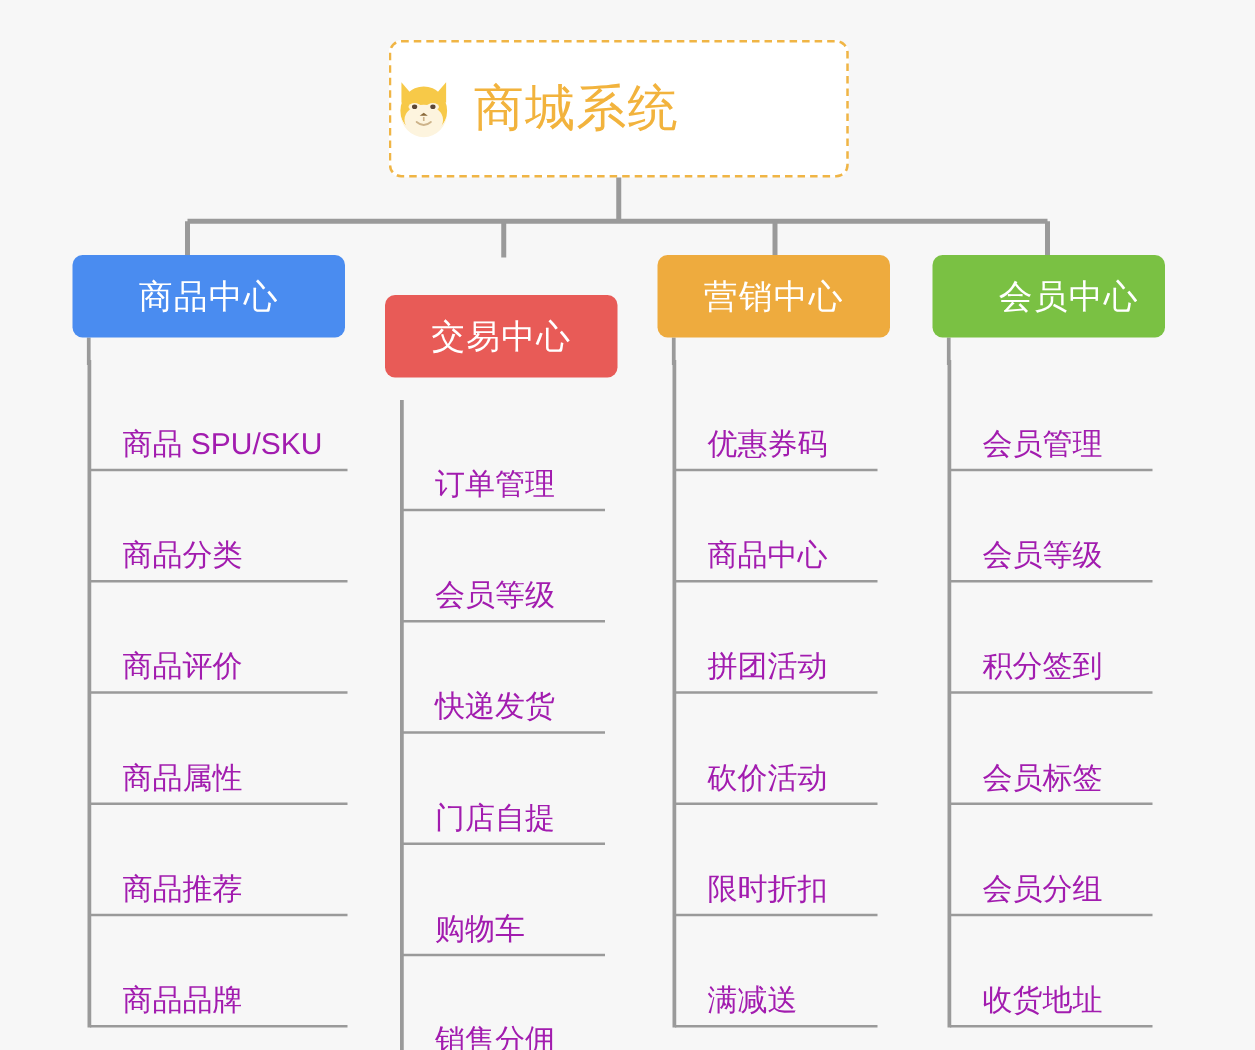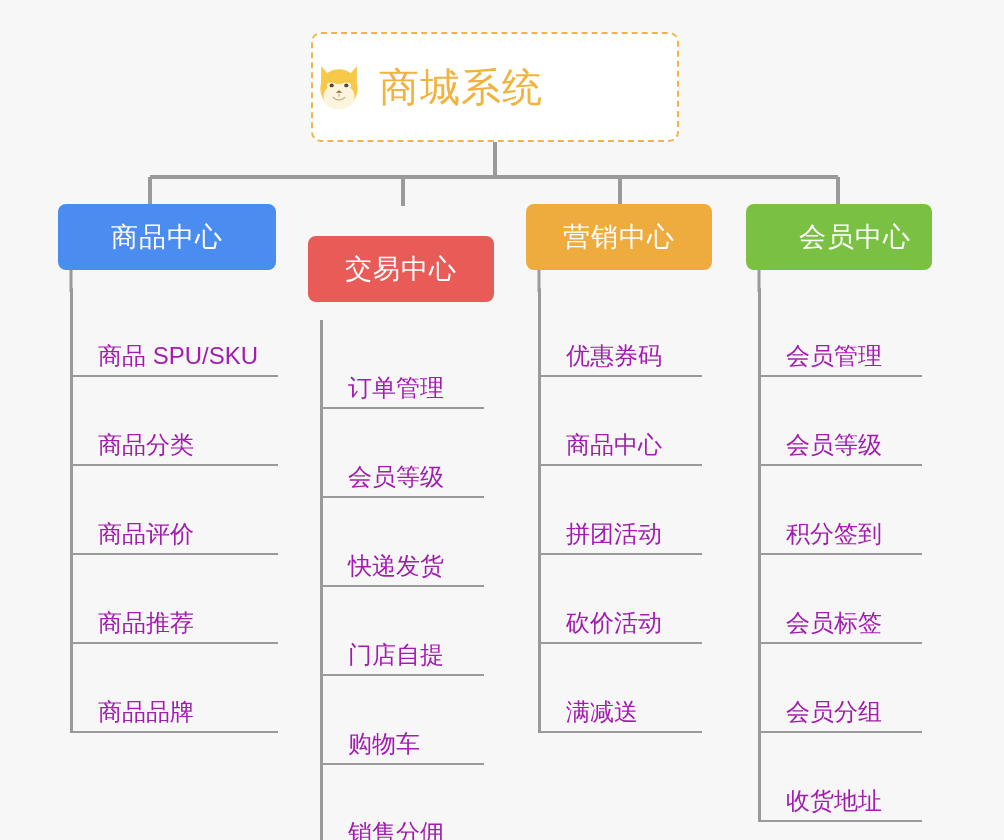--- a/index.html
+++ b/index.html
@@ -161,20 +161,23 @@
       <div class="leaf-item">
           <span class="leaf-label">商品 SPU/SKU</span>
         </div>
       <div class="leaf-item">
           <span class="leaf-label">商品分类</span>
         </div>
       <div class="leaf-item">
           <span class="leaf-label">商品评价</span>
         </div>
       <div class="leaf-item">
+          <span class="leaf-label">商品属性</span>
+        </div>
+      <div class="leaf-item">
           <span class="leaf-label">商品推荐</span>
         </div>
       <div class="leaf-item">
           <span class="leaf-label">商品品牌</span>
         </div>
     </div>
   </div>
 
   <div class="branch branch-1">
     <div class="branch-header" style="background: rgb(232, 91, 87); margin-top: 32px;">
@@ -215,20 +218,23 @@
       <div class="leaf-item">
           <span class="leaf-label">商品中心</span>
         </div>
       <div class="leaf-item">
           <span class="leaf-label">拼团活动</span>
         </div>
       <div class="leaf-item">
           <span class="leaf-label">砍价活动</span>
         </div>
       <div class="leaf-item">
+          <span class="leaf-label">限时折扣</span>
+        </div>
+      <div class="leaf-item">
           <span class="leaf-label">满减送</span>
         </div>
     </div>
   </div>
 
   <div class="branch branch-3">
     <div class="branch-header" style="background: rgb(122, 193, 67); padding-left: 32px;">
       <span>会员中心</span>
     </div>
     <div class="leaf-list">

